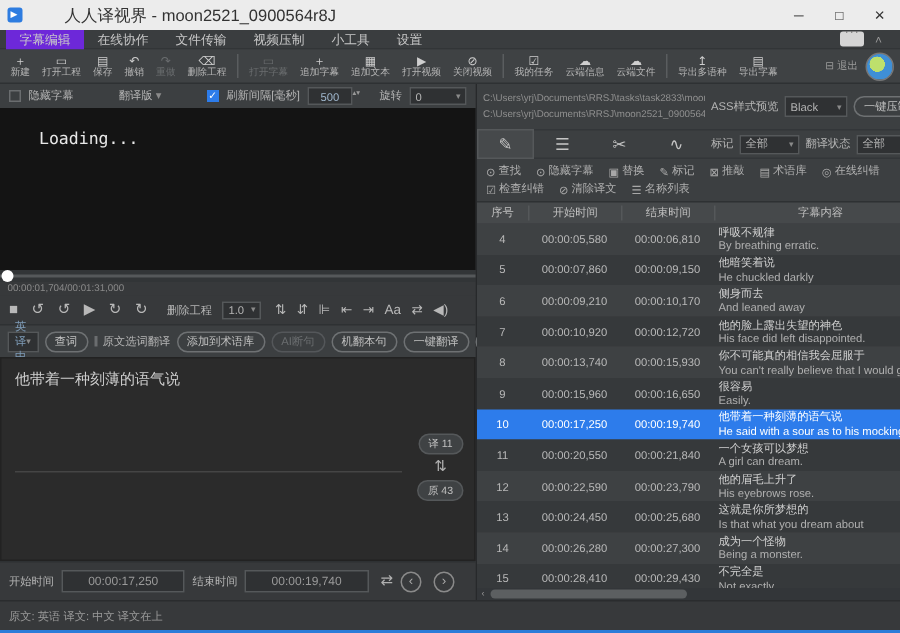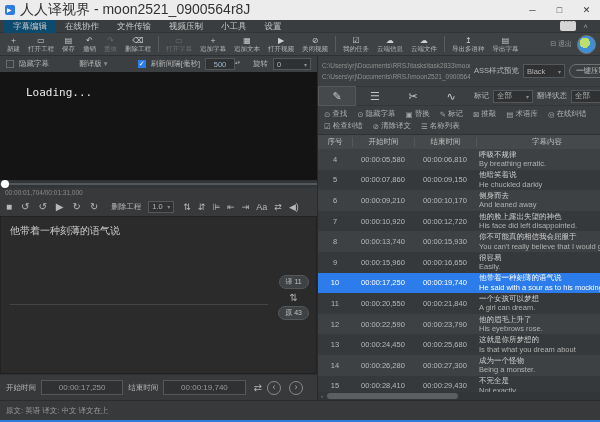--- a/index.html
+++ b/index.html
@@ -3,28 +3,28 @@
 <meta charset="utf-8">
 <style>
   * { margin:0; padding:0; box-sizing:border-box; }
   html,body { width:600px; height:422px; overflow:hidden; }
   body { font-family:"Liberation Sans","DejaVu Sans",sans-serif; background:#3c3f41; color:#c0c0c0; position:relative; font-size:8px; }
 
   
   .titlebar { position:absolute; top:0; left:0; right:0; height:20px; background:#ececec; color:#333; display:flex; align-items:center; padding-left:5px; }
   .appicon { width:10px; height:10px; background:#2d7ce0; border-radius:2px; margin-right:5px; position:relative; }
   .appicon:before { content:"▶"; color:#fff; font-size:6px; position:absolute; left:2px; top:1px; }
-  .titletext { font-size:14px; }
+  .titletext { font-size:11px;margin-left:23px; }
   .winbtns { margin-left:auto; display:flex; height:20px; }
   .winbtn { width:27px; height:20px; display:flex; align-items:center; justify-content:center; font-size:9px; color:#333; }
 
   
   .menubar { position:absolute; top:20px; left:0; right:0; height:13px; background:#3a3d3f; border-bottom:1px solid #323537; display:flex; align-items:center; padding-left:4px; }
   .menuitem { font-size:8.5px; color:#c8c8c8; padding:0 9px; height:13px; line-height:13px; }
-  .menuitem.first { background:#0c4a6e; }
+  .menuitem.first { background:#6d28d9; }
   .menu-right { margin-left:auto; display:flex; align-items:center; gap:7px; padding-right:6px; }
   .msgicon { width:16px; height:10px; background:#d5d5d5; border-radius:2px; position:relative; }
   .msgicon:before { content:"···"; position:absolute; top:-3px; left:3px; font-size:7px; color:#555; letter-spacing:1px; }
   .collapse { color:#9a9a9a; font-size:8px; }
 
   
   .toolbar { position:absolute; top:33px; left:0; right:0; height:23px; background:#3f4244; border-bottom:1px solid #2e3133; display:flex; align-items:center; padding-left:3px; }
   .tbwrap { display:flex; align-items:center; height:23px; }
   .tbsep { display:none; width:1px; height:16px; background:#5a5d5f; margin:0 3px; }
   .tbsep.show { display:block; }
@@ -358,20 +358,31 @@
           <span class="aico">⇥</span>
 
           <span class="aico">Aa</span>
 
           <span class="aico">⇄</span>
 
           <span class="aico">◀)</span>
         </span>
     </div>
 
+    <div class="transbar">
+      <span class="langsel">英译中</span>
+      <span class="pill">查词</span>
+      <span class="cb" style="width:7px;height:7px;"></span>
+      <span class="cblbl">原文选词翻译</span>
+      <span class="pill">添加到术语库</span>
+      <span class="pill disabled">AI断句</span>
+      <span class="pill">机翻本句</span>
+      <span class="pill">一键翻译</span>
+      <span class="pill">提交</span>
+    </div>
 
     <div class="editor">
       <div class="zh-line">他带着一种刻薄的语气说</div>
       <div class="divline"></div>
       <div class="badges">
         <span class="badge">译 11</span>
         <span class="swapv">⇅</span>
         <span class="badge">原 43</span>
       </div>
     </div>

